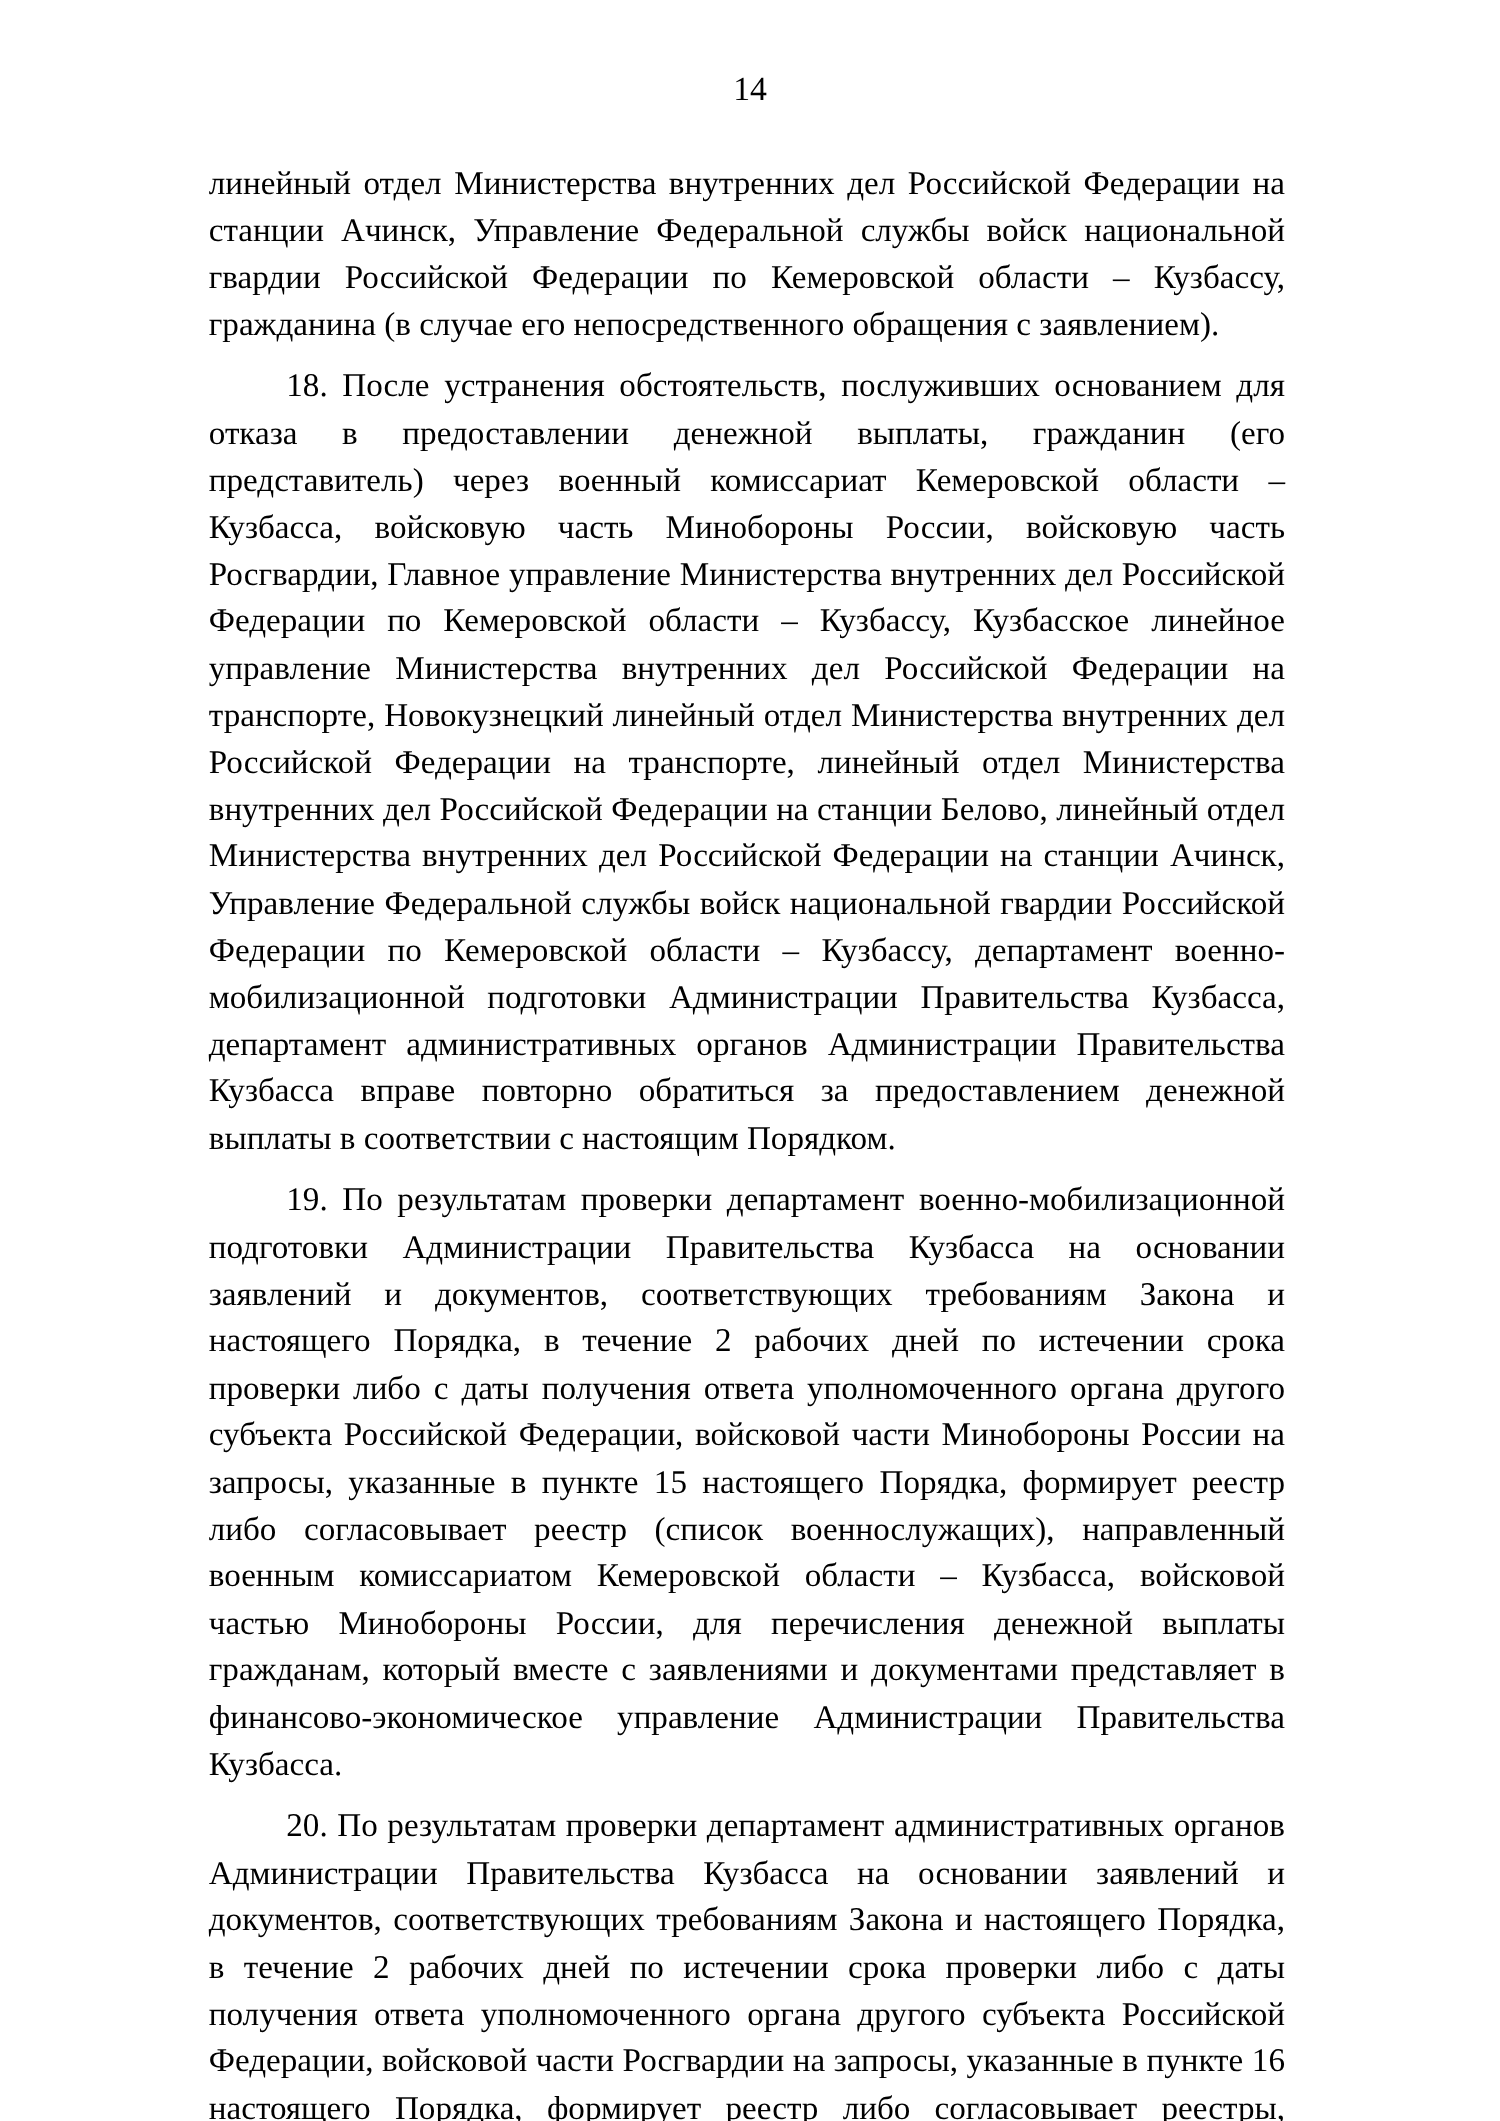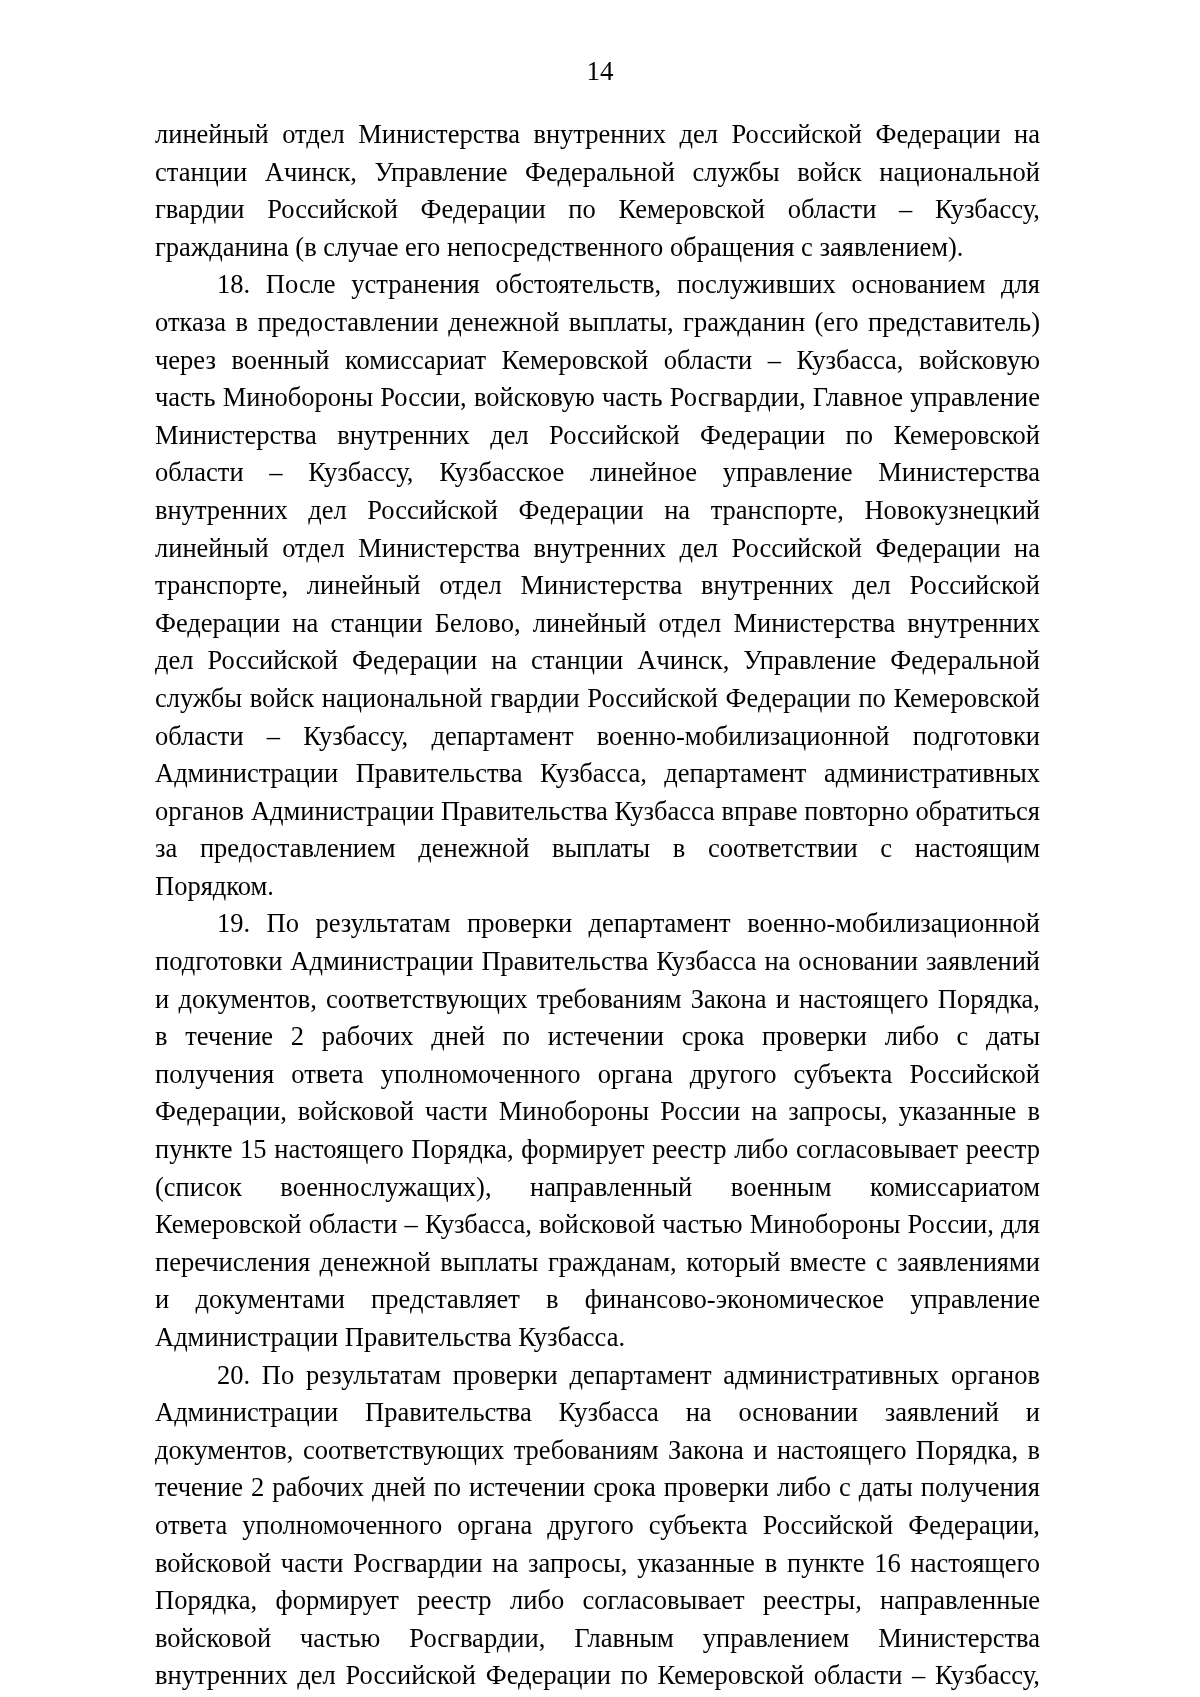--- a/index.html
+++ b/index.html
@@ -29,21 +29,21 @@
     position: absolute;
     top: 116px;
     left: 155px;
     width: 885px;
     font-size: 26.5px;
     line-height: 37.6px;
     text-align: justify;
     text-justify: inter-word;
   }
   .body-text p {
-    margin: 0;
+    margin: 12px;
     text-align: justify;
     text-align-last: left;
   }
   .body-text p.indent {
     text-indent: 62px;
     font-family: Liberation Serif, serif;
   }
   
   .body-text p:last-child {
     text-align-last: left;

